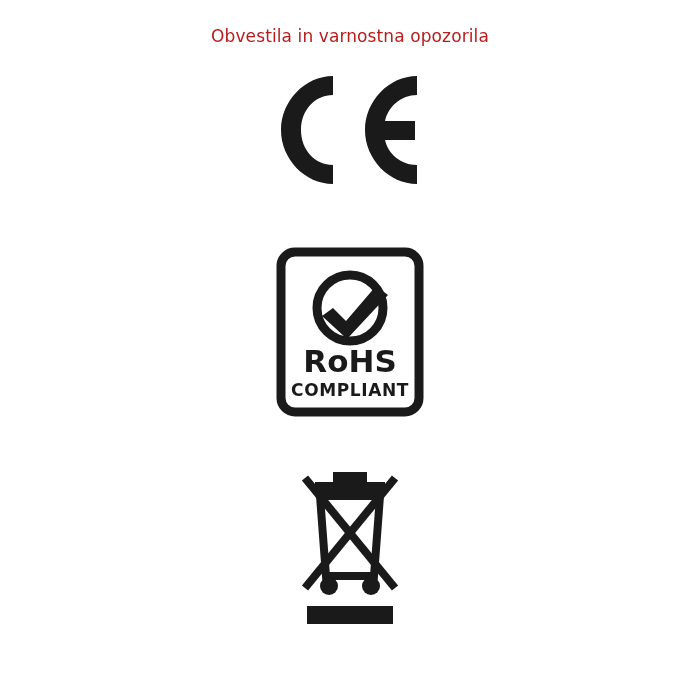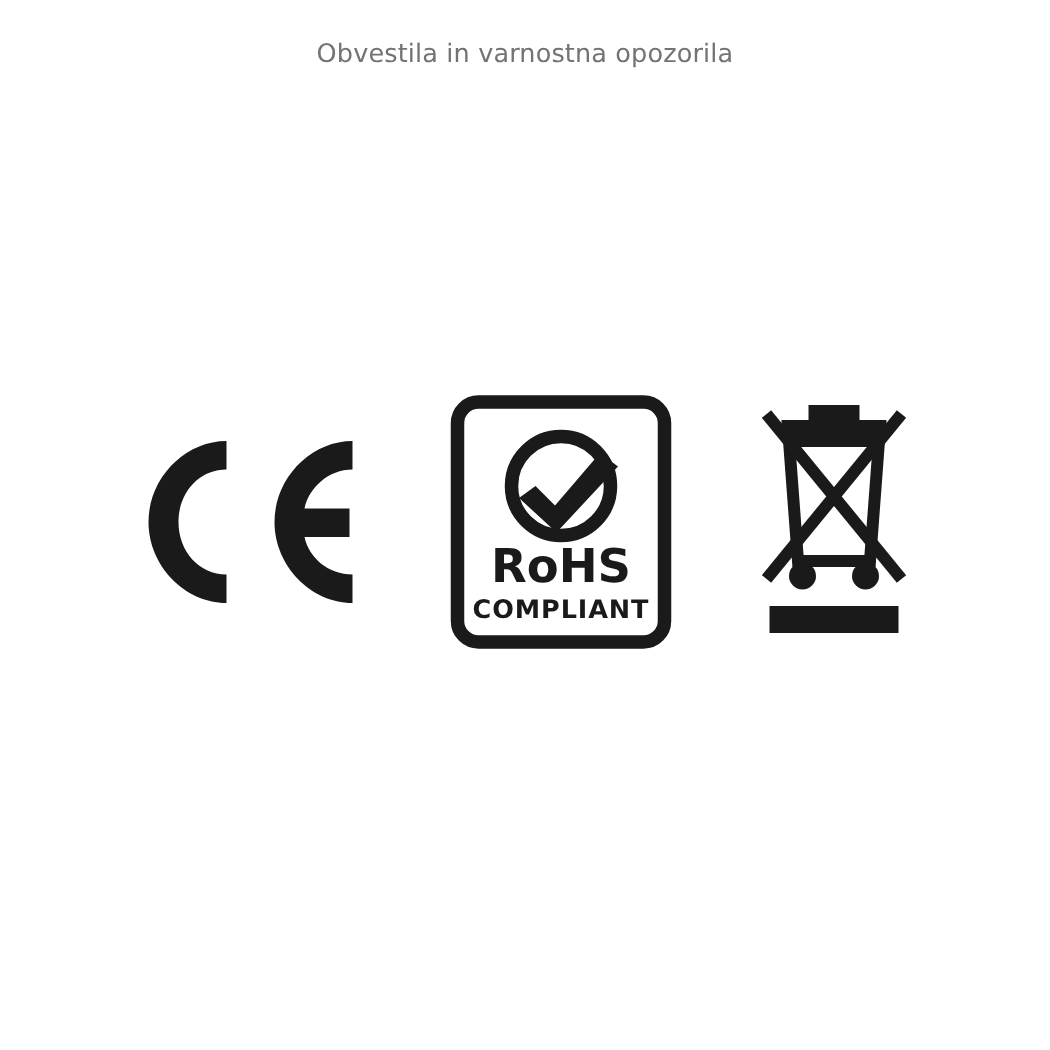--- a/index.html
+++ b/index.html
@@ -18,31 +18,31 @@
 
   #page-title {
     position: absolute;
     top: 26px;
     left: 0;
     width: 700px;
     text-align: center;
     font-size: 17px;
     font-weight: 400;
     letter-spacing: 0.1px;
-    color: #737373;
+    color: #b91c1c;
   }
 
   #marks-row {
     position: absolute;
     top: 258px;
     left: 0;
     width: 700px;
     height: 180px;
     display: flex;
-    flex-direction: row;
+    flex-direction: column;
     align-items: center;
     justify-content: center;
     gap: 46px;
   }
 
   .mark {
     display: block;
   }
 
   .ce-mark   { width: 170px; height: 140px; }

